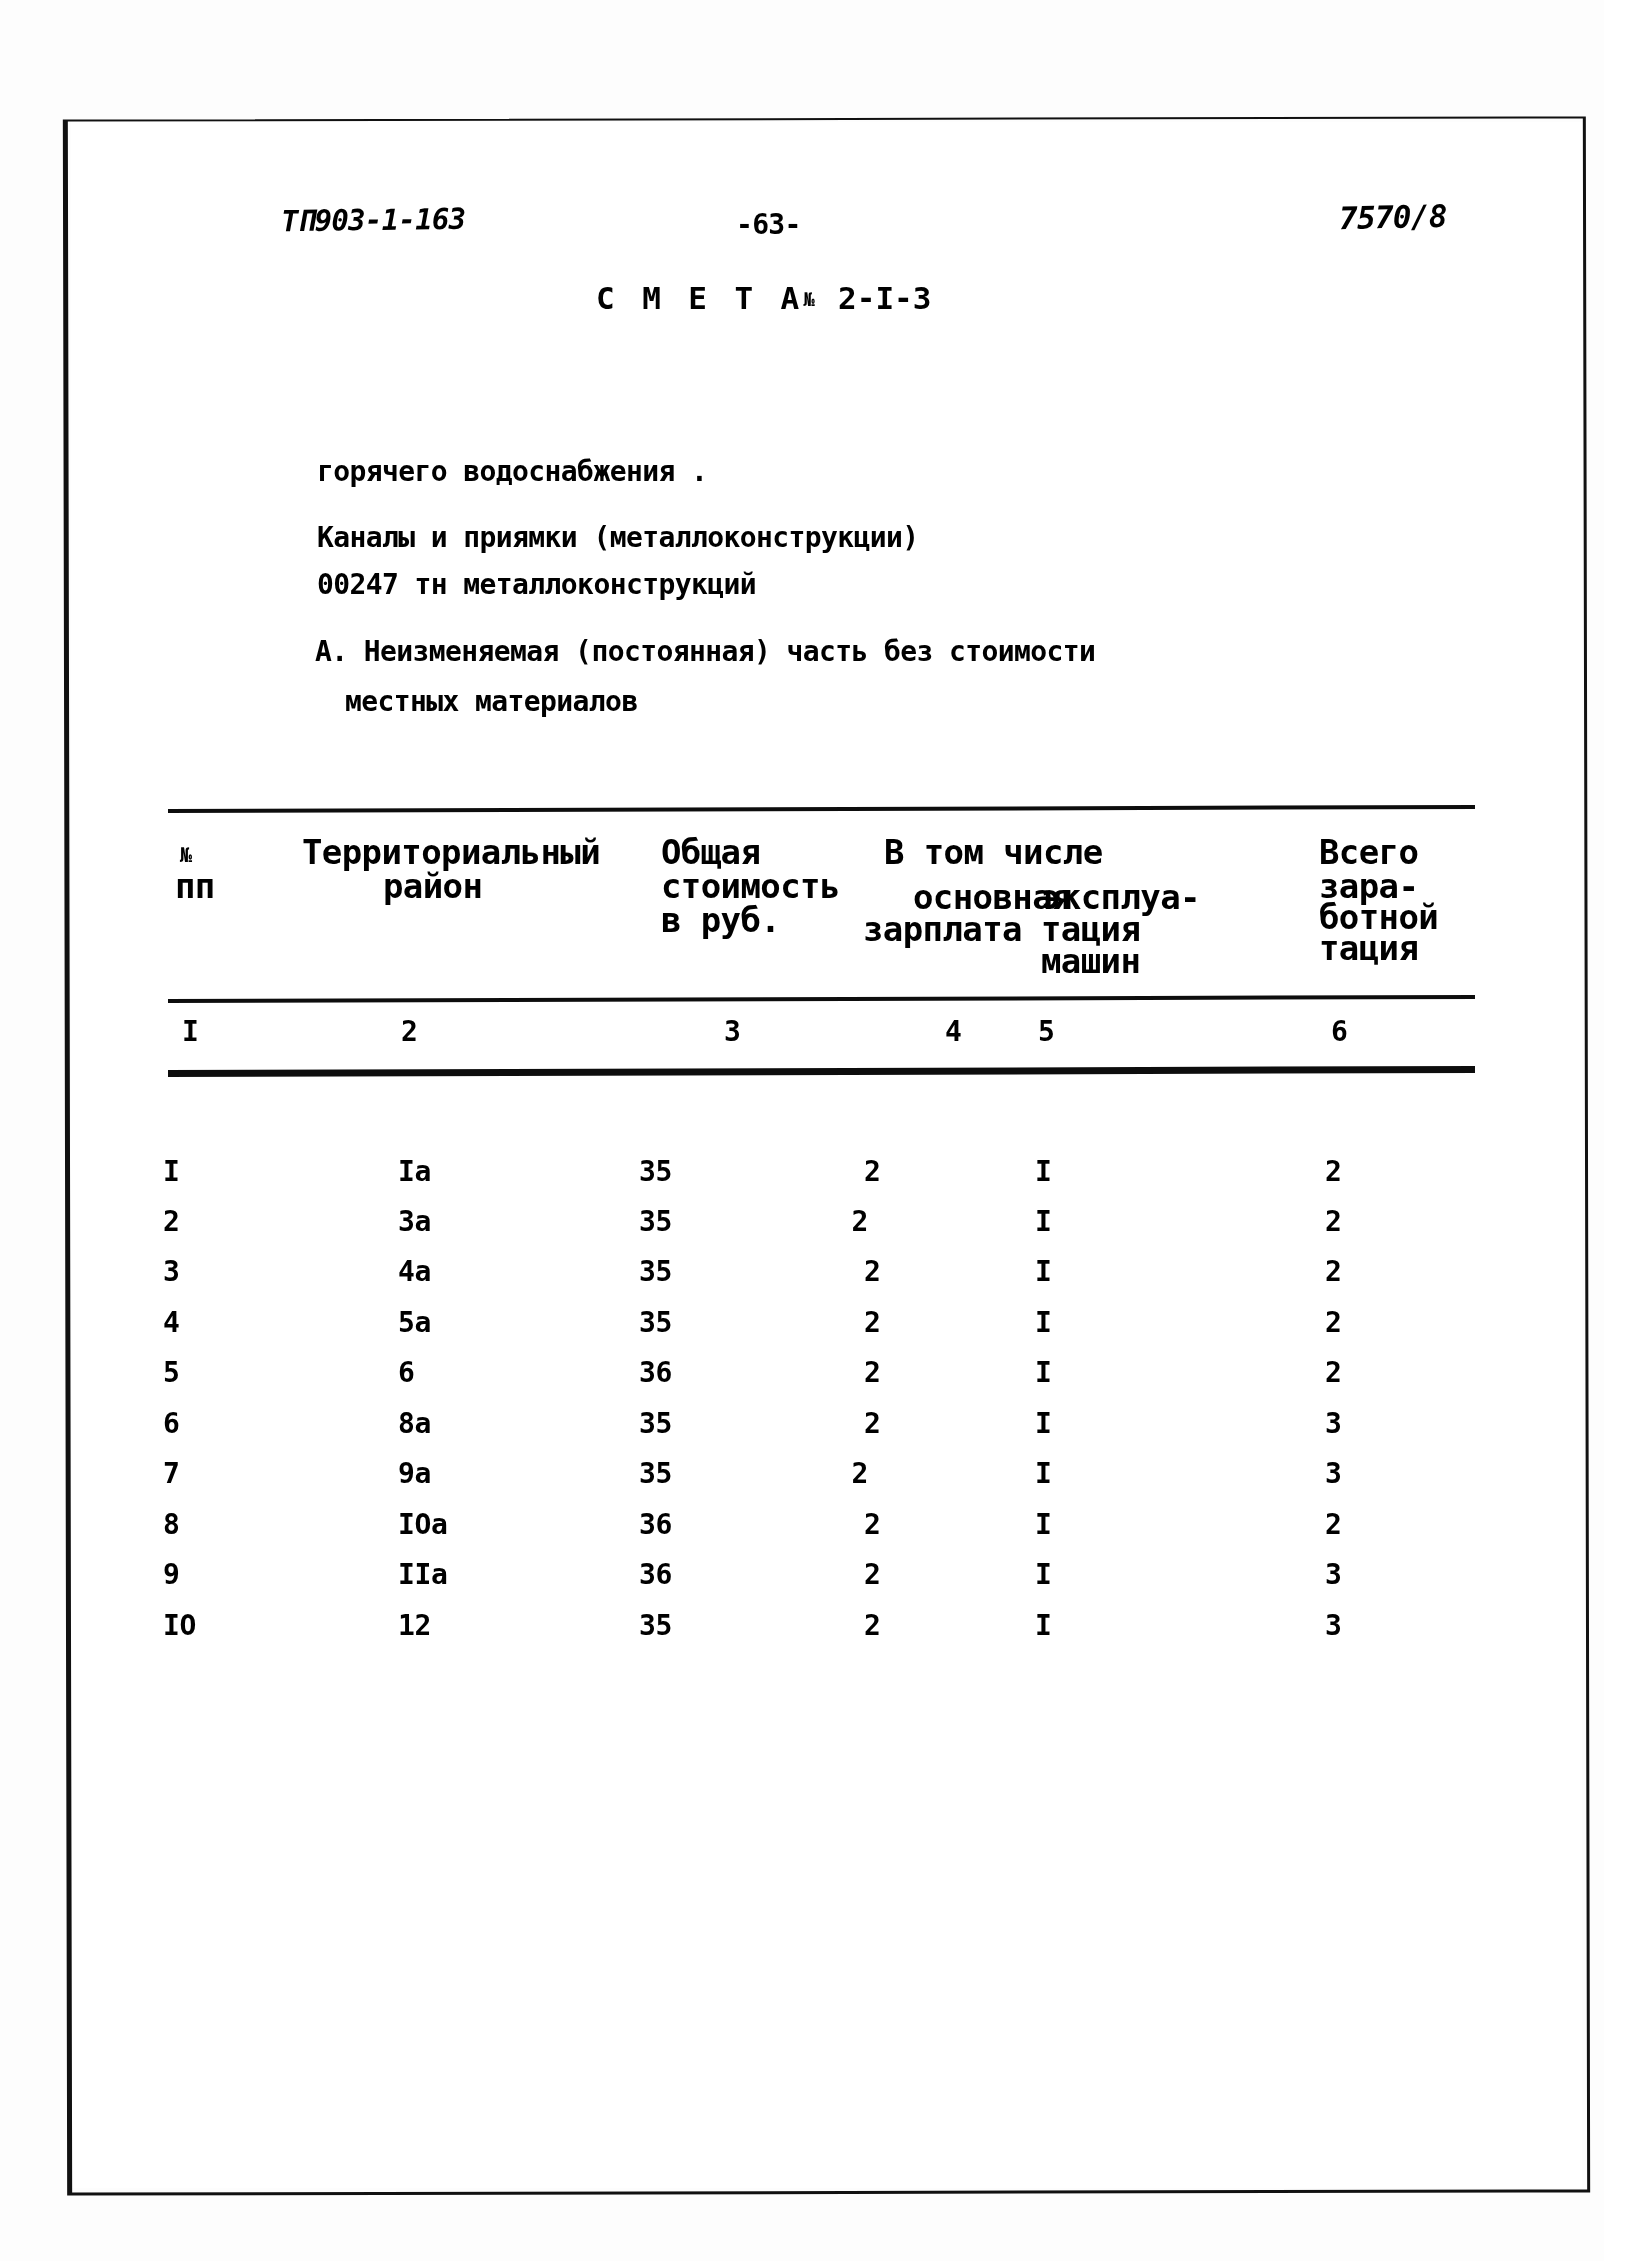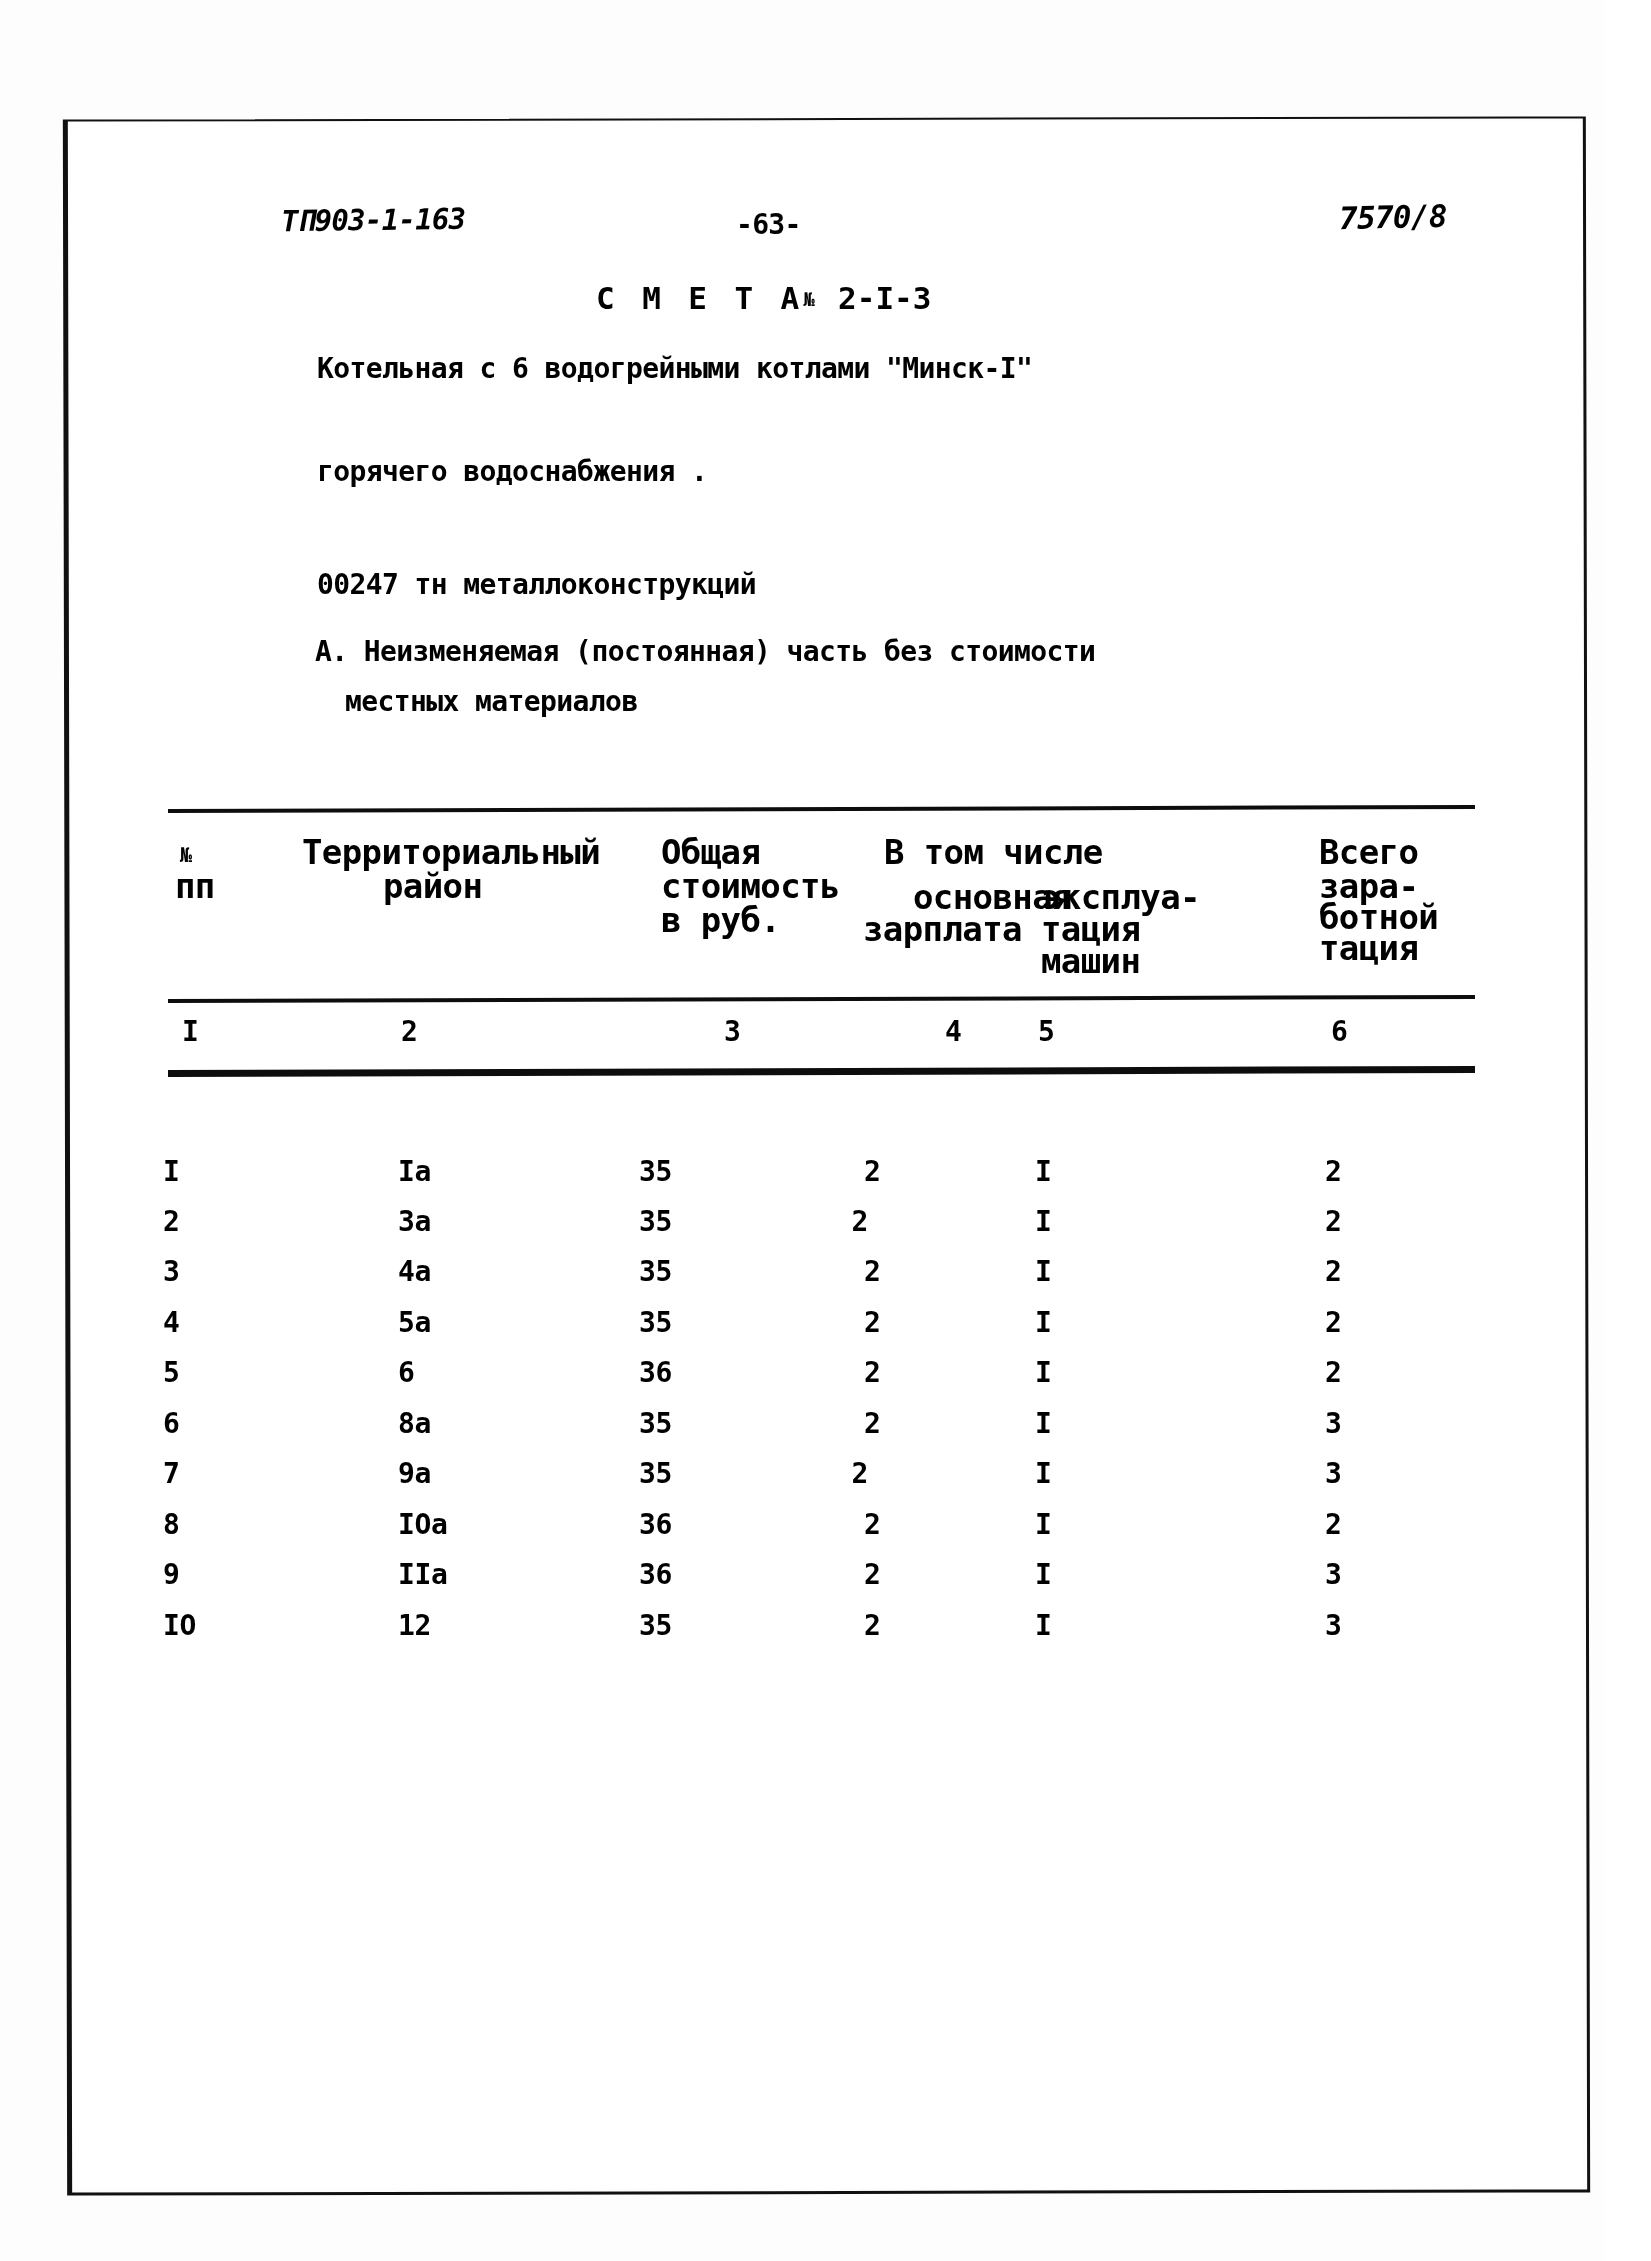--- a/index.html
+++ b/index.html
@@ -194,23 +194,23 @@
   <div id="content">
 
     <div class="doc-code">ТП903-1-163</div>
     <div class="page-num">-63-</div>
     <div class="doc-ref">7570/8</div>
 
     <div class="title">
       <span>С М Е Т А</span><span class="numsym">№</span> <span class="nospace">2-I-3</span>
     </div>
 
-    <div class="para p1a">Котельная  с  6 водогрейными котлами "Минск-I"</div>
     <div class="para p1c">горячего водоснабжения .</div>
 
+    <div class="para p2a">Каналы и приямки (металлоконструкции)</div>
     <div class="para p2b">00247 тн металлоконструкций</div>
 
     <div class="para p3a">А. Неизменяемая (постоянная) часть без стоимости</div>
     <div class="para p3b">местных материалов</div>
 
     <div class="rule rule-top"></div>
     <div class="rule rule-mid"></div>
     <div class="rule rule-bottom"></div>
 
     <div class="th th-numsym">№</div>

